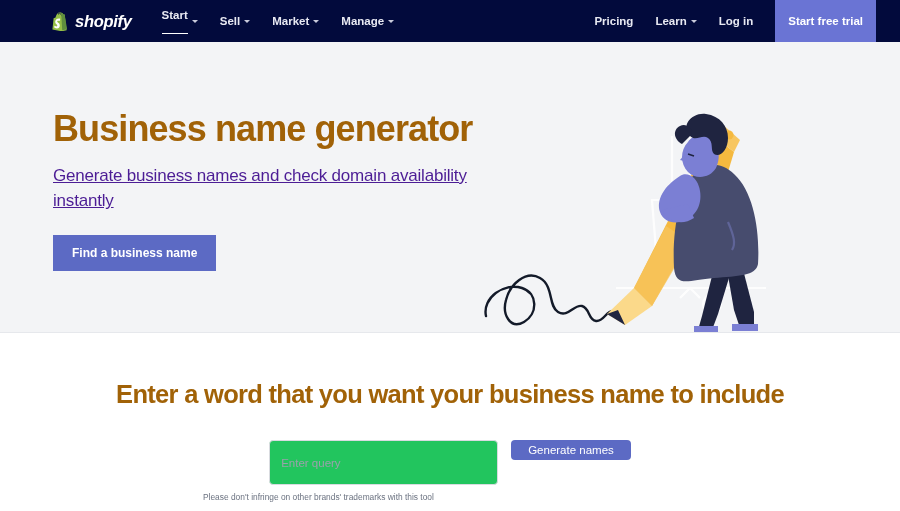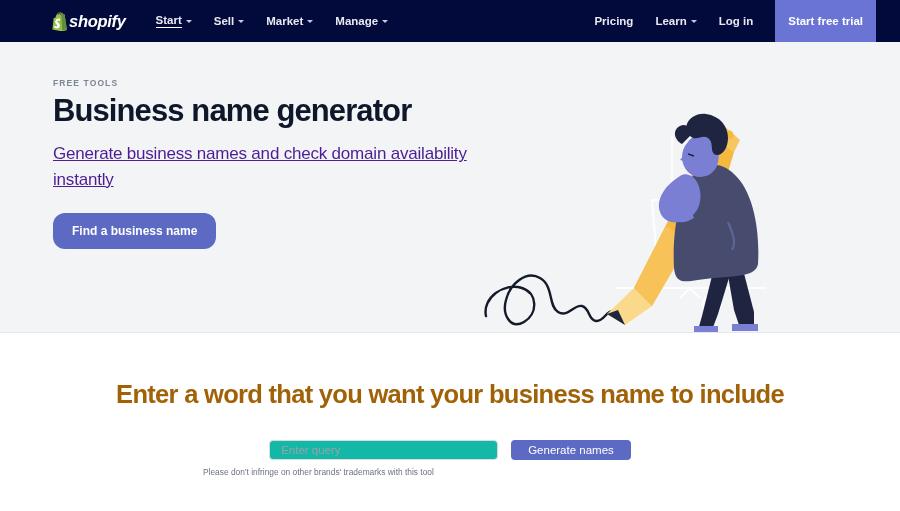--- a/index.html
+++ b/index.html
@@ -13,21 +13,21 @@
 
   
   .navbar {
     position: relative;
     height: 42px;
     background: #020a3c;
     display: flex;
     align-items: center;
     padding: 0 24px 0 52px;
   }
-  .brand { display: flex; align-items: flex-start; }
+  .brand { display: flex; align-items: flex-start; gap: 6px; }
   .bag-icon { width: 17px; height: 19px; display: block; }
   .wordmark {
     color: #ffffff;
     font-size: 16.5px;
     font-weight: bold;
     font-style: italic;
     letter-spacing: -0.3px;
   }
   .nav-left { display: flex; align-items: center; gap: 22px; margin-left: 30px; }
   .nav-right { display: flex; align-items: center; gap: 22px; margin-left: auto; }
@@ -36,21 +36,21 @@
     font-size: 11.5px;
     font-weight: bold;
     display: flex;
     align-items: center;
     gap: 4px;
     cursor: pointer;
     white-space: nowrap;
   }
   .nav-item.active .nav-label {
     border-bottom: 1.5px solid #ffffff;
-    padding-bottom: 1px;
+    padding-bottom: 12px;
   }
   .chev {
     display: inline-block;
     width: 0; height: 0;
     border-left: 3.2px solid transparent;
     border-right: 3.2px solid transparent;
     border-top: 3.6px solid #c9cbdc;
     margin-top: 1px;
   }
   .trial-btn {
@@ -76,43 +76,43 @@
   }
   .hero-copy { position: absolute; left: 53px; top: 36px; width: 430px; }
   .eyebrow {
     font-size: 8.5px;
     font-weight: bold;
     letter-spacing: 1.1px;
     color: #7d8694;
     text-transform: uppercase;
   }
   .hero-title {
-    margin-top: 6px;
-    font-size: 31px;
-    font-weight: bold;
-    color: #0f172a;
+    margin-top: 32px;
+    font-size: 36px;
+    font-weight: bold;
+    color: #a16207;
     letter-spacing: -0.9px;
     line-height: 1.08;
   }
   .hero-sub {
     margin-top: 14px;
     font-size: 17px;
     color: #4c1d95;
     line-height: 1.5;
     letter-spacing: -0.2px;
     text-decoration: underline;
   }
   .hero-btn {
     margin-top: 21px;
     background: #5c6ac4;
     color: #ffffff;
     font-size: 12px;
     font-weight: bold;
     border: none;
-    border-radius: 12px;
+    border-radius: 0;
     padding: 11px 19px;
     cursor: pointer;
     font-family: inherit;
   }
   .hero-art { position: absolute; right: 104px; top: 50px; width: 330px; height: 250px; }
 
   
   .search-sec {
     position: relative;
     height: 177px;
@@ -128,28 +128,28 @@
   }
   .search-row {
     margin-top: 31px;
     display: flex;
     justify-content: center;
     align-items: flex-start;
     gap: 13px;
   }
   .query-input {
     width: 229px;
-    height: 20px;
+    height: 45px;
     border: 1px solid #d9dbe0;
     border-radius: 4px;
     padding: 0 11px;
     font-size: 11.5px;
     color: #31373d;
     font-family: inherit;
-    background: #14b8a6;
+    background: #22c55e;
     outline: none;
   }
   .query-input::placeholder { color: #9aa1ab; }
   .gen-btn {
     background: #5c6ac4;
     color: #ffffff;
     font-size: 11.5px;
     font-weight: normal;
     border: none;
     border-radius: 4px;
@@ -215,21 +215,20 @@
       </div>
       <div class="nav-item">
         <span class="nav-label">Log in</span>
       </div>
       <button class="trial-btn">Start free trial</button>
     </div>
   </div>
 
   <div class="hero">
     <div class="hero-copy">
-      <div class="eyebrow">FREE TOOLS</div>
       <h1 class="hero-title">Business name generator</h1>
       <p class="hero-sub">Generate business names and check domain availability instantly</p>
       <button class="hero-btn">Find a business name</button>
     </div>
 
     <div class="hero-art">
       <svg viewBox="0 0 330 250" width="330" height="250">
 
         <g stroke="#ffffff" stroke-width="2.2" fill="none" opacity="0.85">
           <path d="M206 44 v66 M224 30 v80 M240 48 v62"></path>

